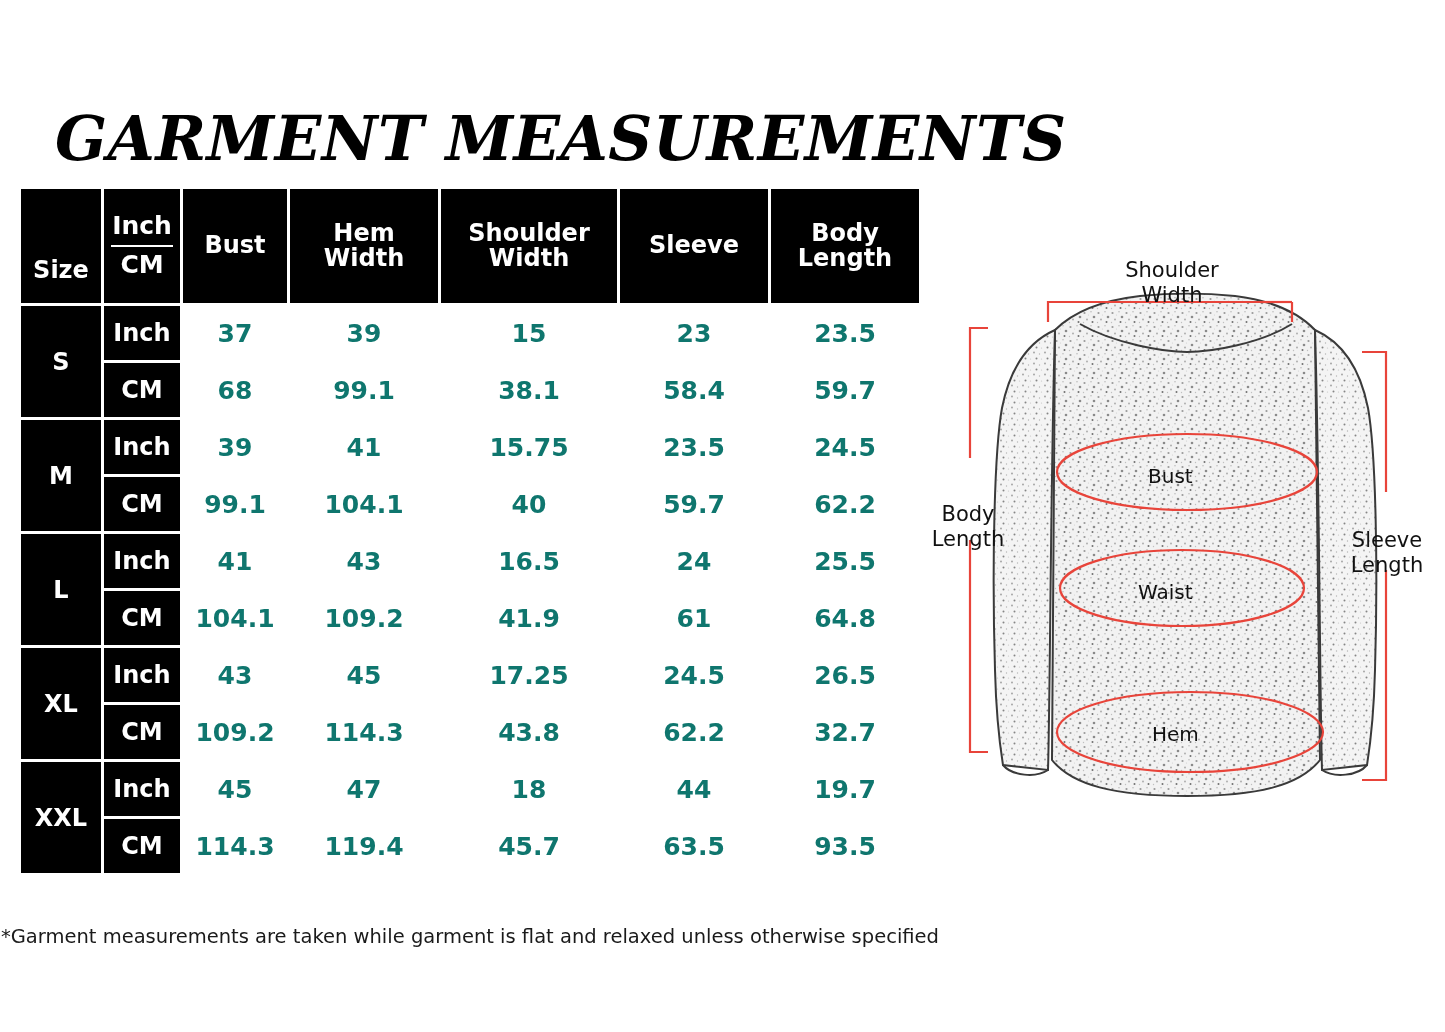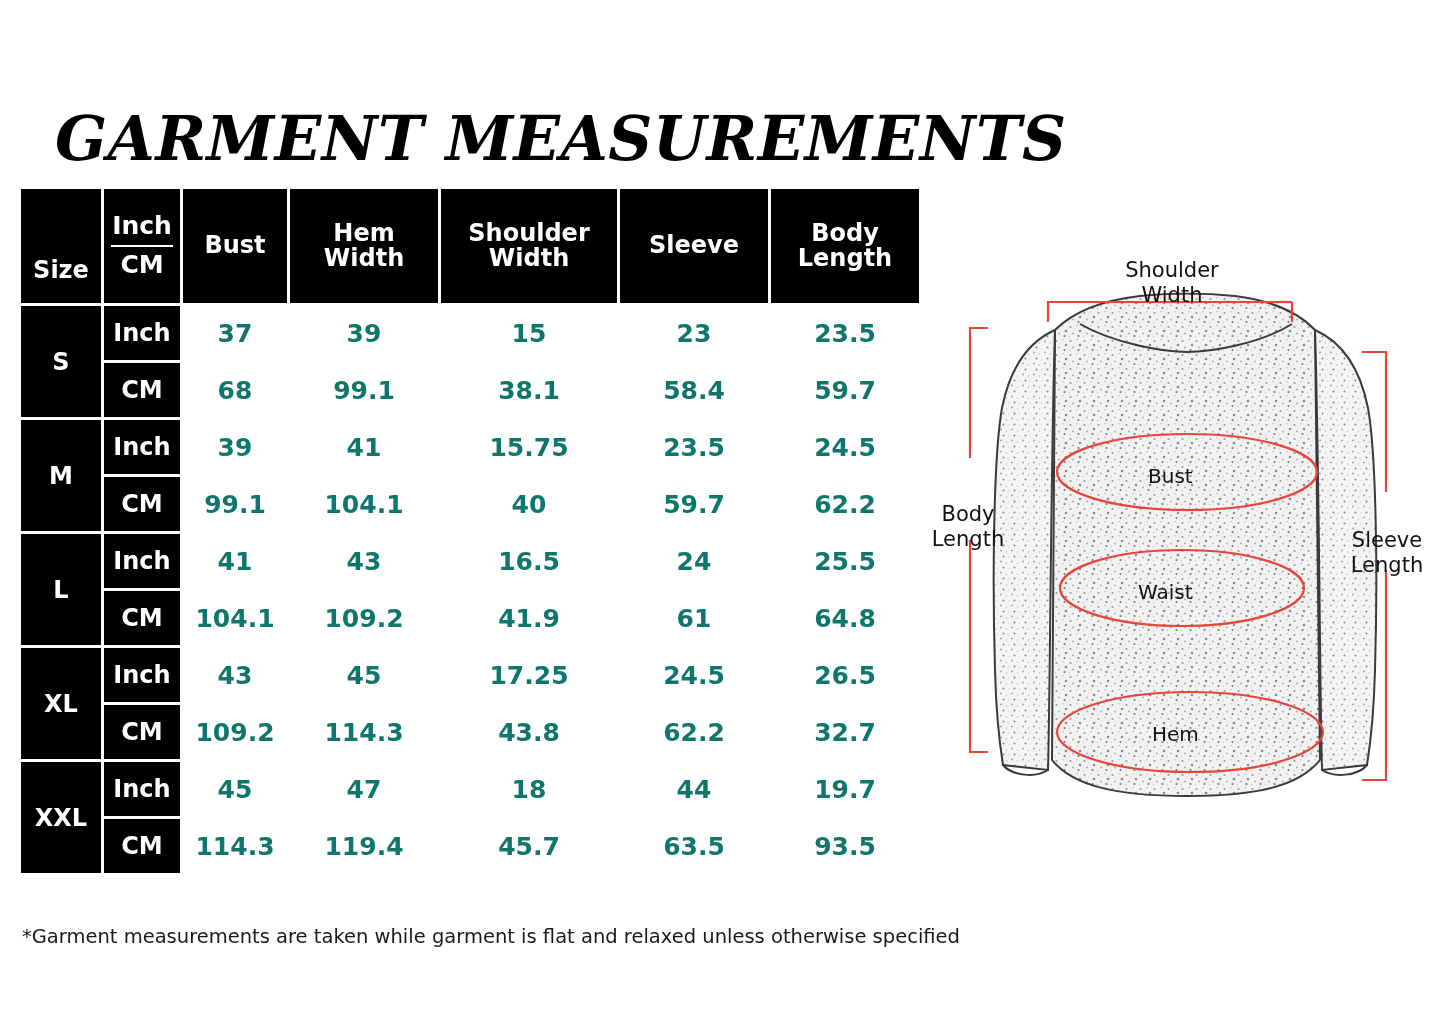--- a/index.html
+++ b/index.html
@@ -91,21 +91,21 @@
   }
   .h-size-inner {
     position: relative;
     display: block;
     margin-top: 48px;
   }
 
   
   #footnote {
     position: absolute;
-    left: 22px;
+    left: 1px;
     top: 925px;
     font-size: 19.5px;
     color: #1a1a1a;
     white-space: nowrap;
   }
 
   
   #diagram {
     position: absolute;
     left: 900px;

